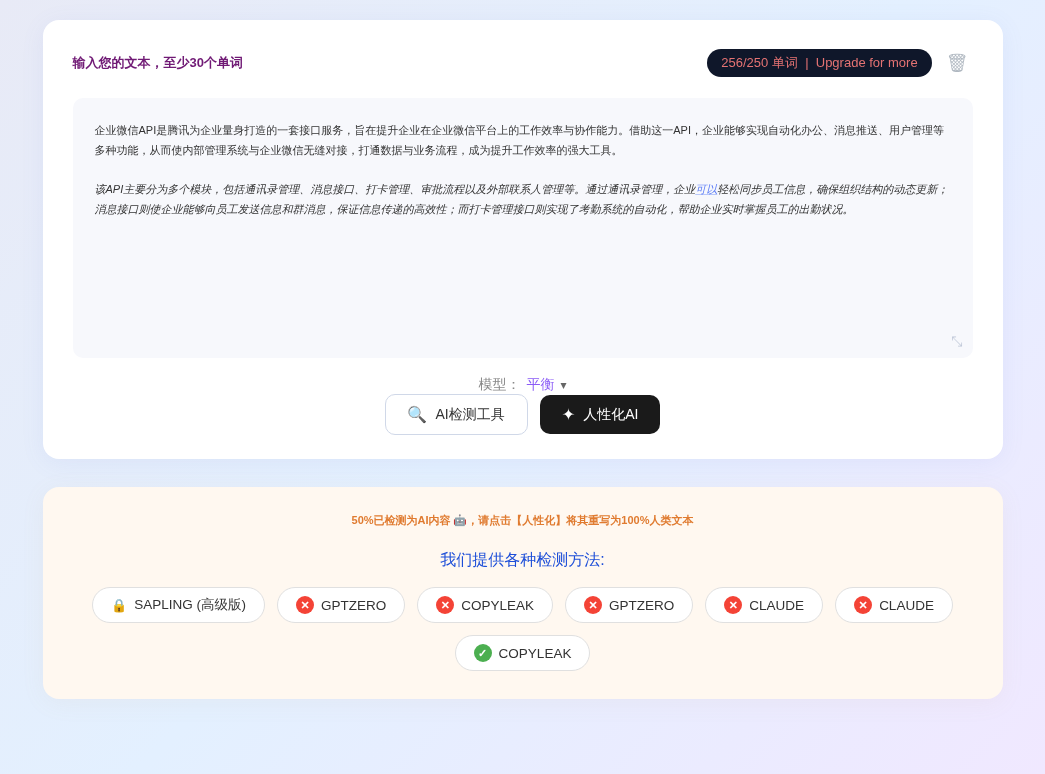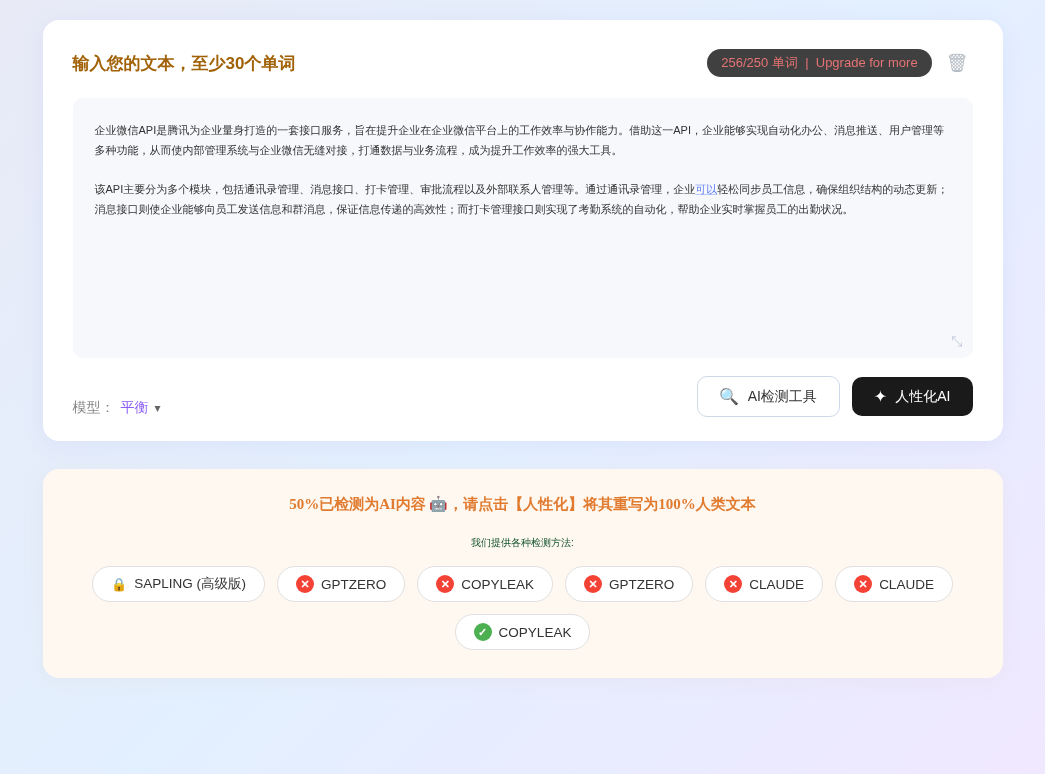--- a/index.html
+++ b/index.html
@@ -24,33 +24,33 @@
     }
 
     .card-header {
       display: flex;
       align-items: center;
       justify-content: space-between;
       margin-bottom: 20px;
     }
 
     .card-title {
-      font-size: 17px;
+      font-size: 13px;
       font-weight: 600;
-      color: #a16207;
+      color: #701a75;
     }
 
     .word-count-area {
       display: flex;
       align-items: center;
       gap: 10px;
     }
 
     .word-count-badge {
-      background: #404040;
+      background: #0f172a;
       color: #e57373;
       font-size: 13px;
       padding: 5px 14px;
       border-radius: 20px;
       font-weight: 500;
     }
 
     .word-count-badge span.upgrade {
       color: #e57373;
     }
@@ -73,40 +73,42 @@
 
     .text-paragraph {
       font-size: 11px;
       line-height: 1.85;
       color: #333;
       margin-bottom: 18px;
     }
 
     .text-paragraph:last-of-type {
       margin-bottom: 17px;
+      font-style: italic;
     }
 
     .text-highlight {
       color: #5b7cf6;
       text-decoration: underline;
       text-decoration-color: rgba(91,124,246,0.4);
     }
 
     .resize-handle {
       position: absolute;
       bottom: 8px;
       right: 10px;
       color: #c0c8d8;
       font-size: 14px;
     }
 
     .card-footer {
       display: flex;
-      align-items: flex-end;
+      align-items: center;
       justify-content: space-between;
+      flex-direction: column;
     }
 
     .model-selector {
       display: flex;
       align-items: center;
       gap: 6px;
       font-size: 14px;
       color: #555;
     }
 
@@ -167,31 +169,30 @@
       background: #fff8f0;
       border-radius: 16px;
       padding: 26px 30px 28px 30px;
       width: 960px;
       max-width: 100%;
       box-shadow: 0 4px 24px rgba(200,150,100,0.07);
     }
 
     .ai-warning {
       text-align: center;
-      font-size: 15px;
+      font-size: 11px;
       font-weight: 700;
       color: #e07b30;
       margin-bottom: 22px;
-      font-family: Liberation Serif, serif;
     }
 
     .detection-methods-label {
       text-align: center;
-      font-size: 10px;
-      color: #14532d;
+      font-size: 16px;
+      color: #1d4ed8;
       margin-bottom: 16px;
     }
 
     .detection-badges {
       display: flex;
       justify-content: center;
       gap: 12px;
       flex-wrap: wrap;
     }
 

